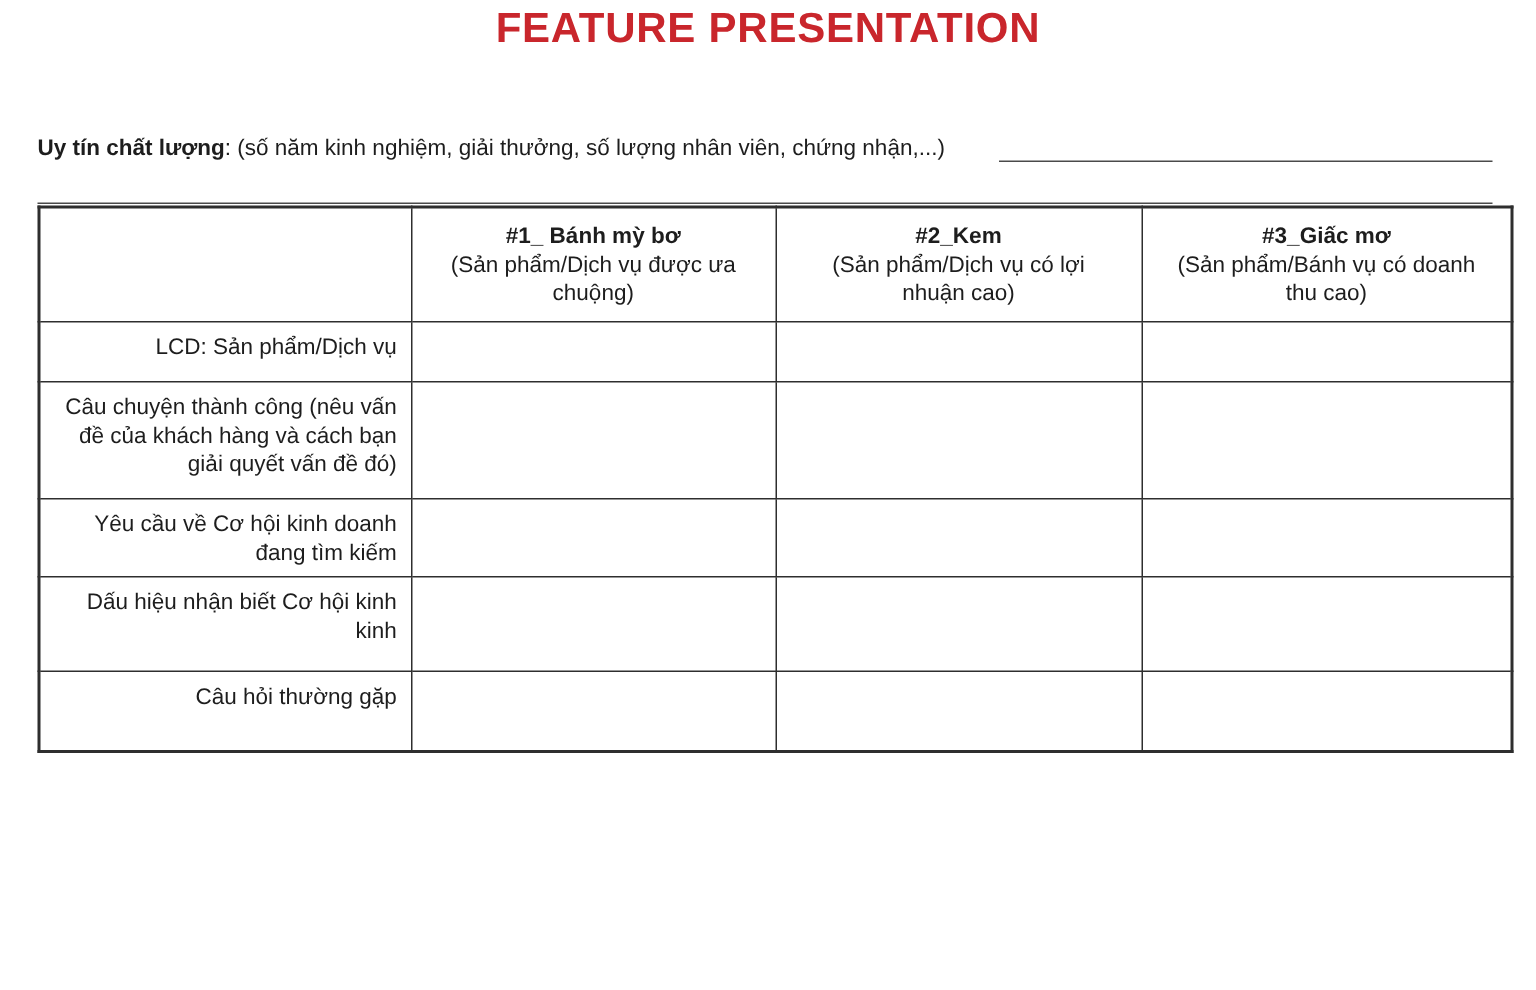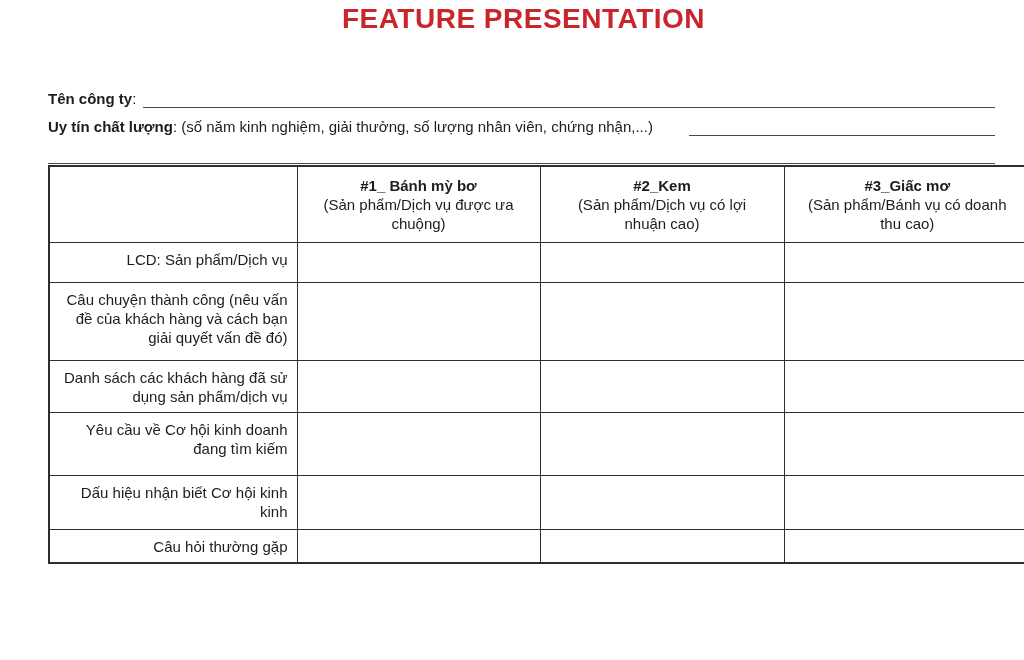--- a/index.html
+++ b/index.html
@@ -4,21 +4,21 @@
 <style>
   * { box-sizing: border-box; }
   html, body { margin: 0; padding: 0; }
   body {
     width: 1024px; height: 660px;
     background: #ffffff;
     font-family: "Liberation Sans", sans-serif;
     color: #1d1d1d;
     overflow: hidden;
   }
-  .page { position: relative; width: 1024px; height: 660px; background: #fff; padding-left: 23px; }
+  .page { position: relative; width: 1024px; height: 660px; background: #fff; }
 
   .doc-title {
     margin: 0; padding-top: 3px;
     text-align: center;
     font-size: 28px; line-height: 32px;
     font-weight: 700;
     letter-spacing: 0.5px;
   }
 
   .fields { margin: 46px 29px 0 25px; }
@@ -69,24 +69,20 @@
 </style>
 </head>
 <body>
 
 <div class="page">
 
   <h1 class="doc-title" style="color: rgb(201, 38, 44);">FEATURE PRESENTATION</h1>
 
   <div class="fields">
     <div class="field-line">
-      <span class="field-label"><b>Tên công ty</b><span>:</span></span>
-      <span class="fill-line"></span>
-    </div>
-    <div class="field-line">
       <span class="field-label"><b>Uy tín chất lượng</b><span>: (số năm kinh nghiệm, giải thưởng, số lượng nhân viên, chứng nhận,...)</span></span>
       <span class="fill-line gapped"></span>
     </div>
     <div class="field-line continuation">
       <span class="fill-line"></span>
     </div>
   </div>
 
   <table class="feature-table">
     <colgroup>
@@ -119,26 +115,20 @@
         <td></td>
         <td></td>
       </tr>
       <tr>
         <td class="row-label">Câu chuyện thành công (nêu vấn đề của khách hàng và cách bạn giải quyết vấn đề đó)</td>
         <td></td>
         <td></td>
         <td></td>
       </tr>
       <tr>
-        <td class="row-label">Danh sách các khách hàng đã sử dụng sản phẩm/dịch vụ</td>
-        <td></td>
-        <td></td>
-        <td></td>
-      </tr>
-      <tr>
         <td class="row-label">Yêu cầu về Cơ hội kinh doanh đang tìm kiếm</td>
         <td></td>
         <td></td>
         <td></td>
       </tr>
       <tr>
         <td class="row-label">Dấu hiệu nhận biết Cơ hội kinh kinh</td>
         <td></td>
         <td></td>
         <td></td>

